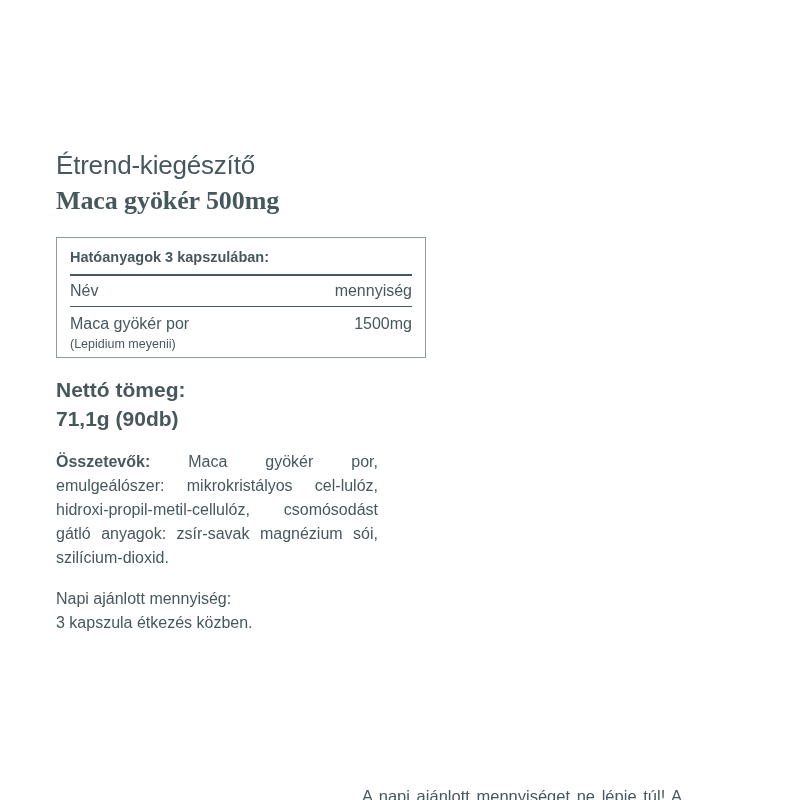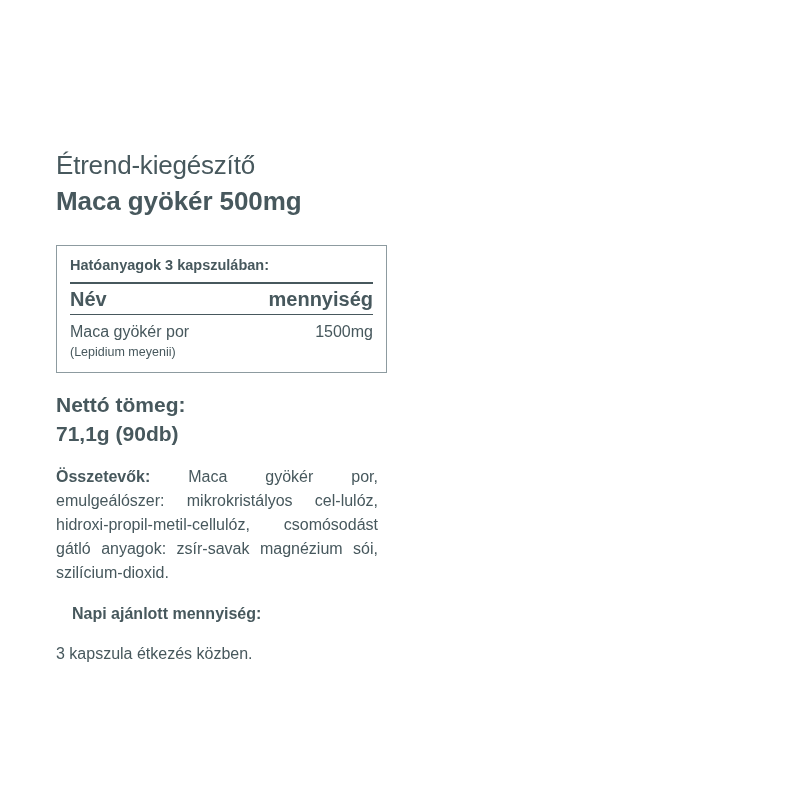--- a/index.html
+++ b/index.html
@@ -54,29 +54,30 @@
     font-weight: 400;
     letter-spacing: -0.2px;
     margin: 0;
   }
   .product-name {
     font-size: 26px;
     line-height: 34px;
     font-weight: 700;
     letter-spacing: -0.1px;
     margin: 2px 0 0 0;
+    font-family: Liberation Serif, serif;
   }
 
   
   .actives-box {
-    margin-top: 27px;
+    margin-top: 19px;
     border: 1.5px solid #8d9ba0;
     box-sizing: border-box;
-    width: 331px;
-    padding: 9px 13px 11px 13px;
+    width: 370px;
+    padding: 9px 13px 4px 13px;
   }
   .actives-title {
     font-size: 14.5px;
     font-weight: 700;
     line-height: 20px;
     margin: 0 0 7px 0;
   }
   .rule-thick {
     height: 0;
     border-top: 2.5px solid #47585d;
@@ -86,22 +87,22 @@
     height: 0;
     border-top: 1.5px solid #47585d;
     margin: 5px 0 6px 0;
   }
   .actives-row {
     display: flex;
     justify-content: space-between;
     align-items: baseline;
   }
   .actives-row.head {
-    font-weight: 700;
-    font-size: 20px;
+    font-weight: 400;
+    font-size: 16px;
     line-height: 20px;
     align-items: flex-end;
   }
   .actives-row.item {
     font-weight: 400;
     font-size: 16px;
     line-height: 22px;
   }
   .cell-name { text-align: left; }
   .cell-amount { text-align: right; white-space: nowrap; }
@@ -134,22 +135,22 @@
     line-height: 24px;
     margin: 0;
     text-align: justify;
     text-justify: inter-word;
   }
   .para .lead { font-weight: 700; }
 
   .dose-label {
     font-size: 16px;
     line-height: 24px;
-    font-weight: 700;
-    margin: 16px;
+    font-weight: 400;
+    margin: 0;
   }
   .dose-value {
     font-size: 16px;
     line-height: 24px;
     font-weight: 400;
     margin: 0;
   }
 
   
   .r-block { width: 320px; }

